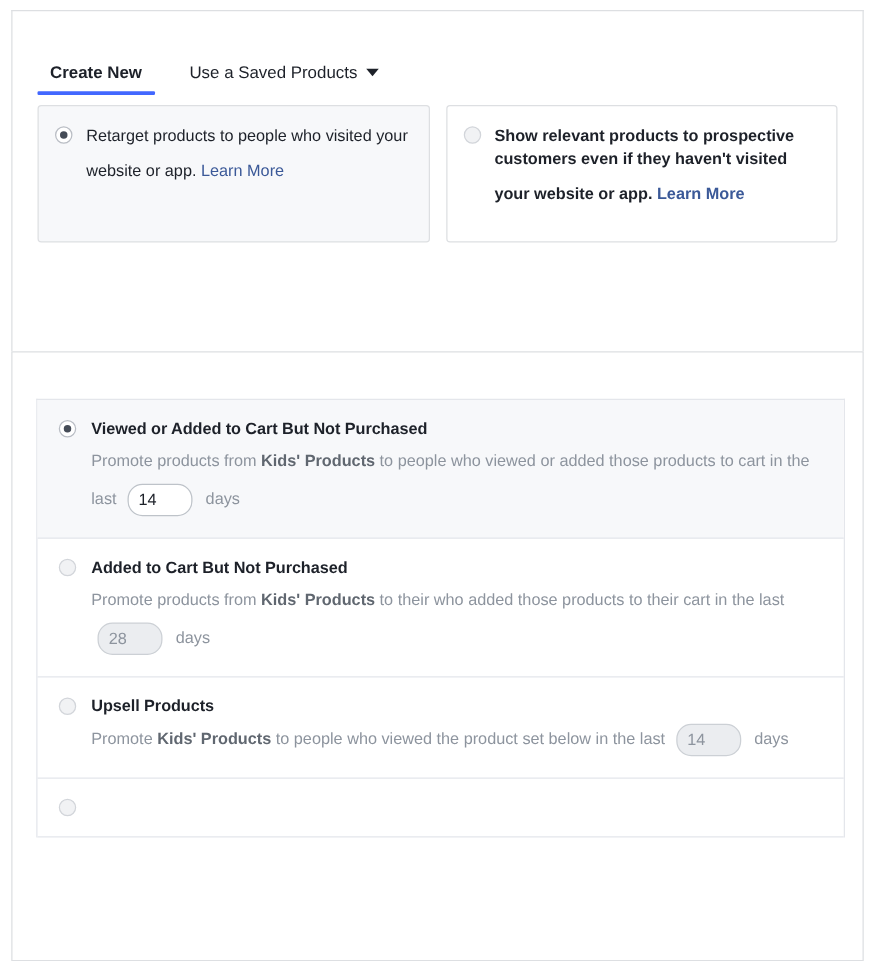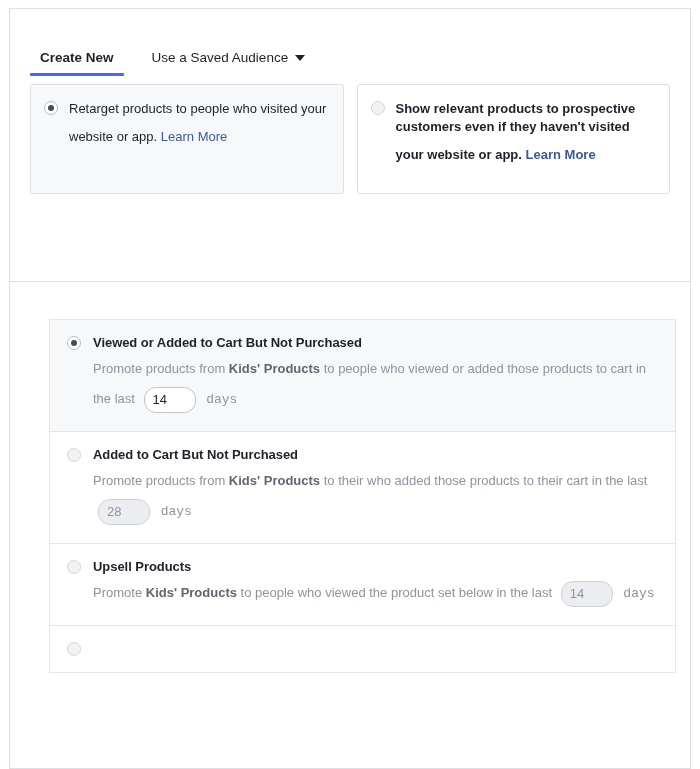--- a/index.html
+++ b/index.html
@@ -165,21 +165,20 @@
   }
   .list-box {
     position: absolute;
     left: 19px;
     right: 14px;
     top: 37px;
     border: 1px solid #e4e6eb;
     border-bottom: none;
     box-sizing: border-box;
     background: #ffffff;
-    margin-left: 20px;
   }
   .opt-row {
     padding: 14px 18px 16px 17px;
     border-bottom: 1px solid #e4e6eb;
     display: flex;
     align-items: flex-start;
     gap: 12px;
     cursor: pointer;
     box-sizing: border-box;
   }
@@ -218,36 +217,36 @@
     box-sizing: border-box;
     margin: 0 5px;
     text-align: left;
     outline: none;
   }
   .num-input.enabled {
     background: #ffffff;
     color: #1d2129;
     border-color: #bec3c9;
   }
-  .days-word { margin-left: 2px; font-family: Liberation Mono, monospace; }
+  .days-word { margin-left: 2px; }
 </style>
 </head>
 <body>
 
 <div class="screen">
 
   <div class="panel panel-top">
 
 
     <div class="tabs">
       <div class="tab active">
         <span>Create New</span>
       </div>
       <div class="tab saved">
-        <span>Use a Saved Audience</span>
+        <span>Use a Saved Products</span>
         <span class="caret"></span>
       </div>
     </div>
 
     <div class="cards">
       <div class="card selected">
         <span class="radio on"></span>
         <div class="card-body">
           <span>Retarget products to people who visited your website or app.</span>
           <a class="card-learn" href="#">Learn More</a>

